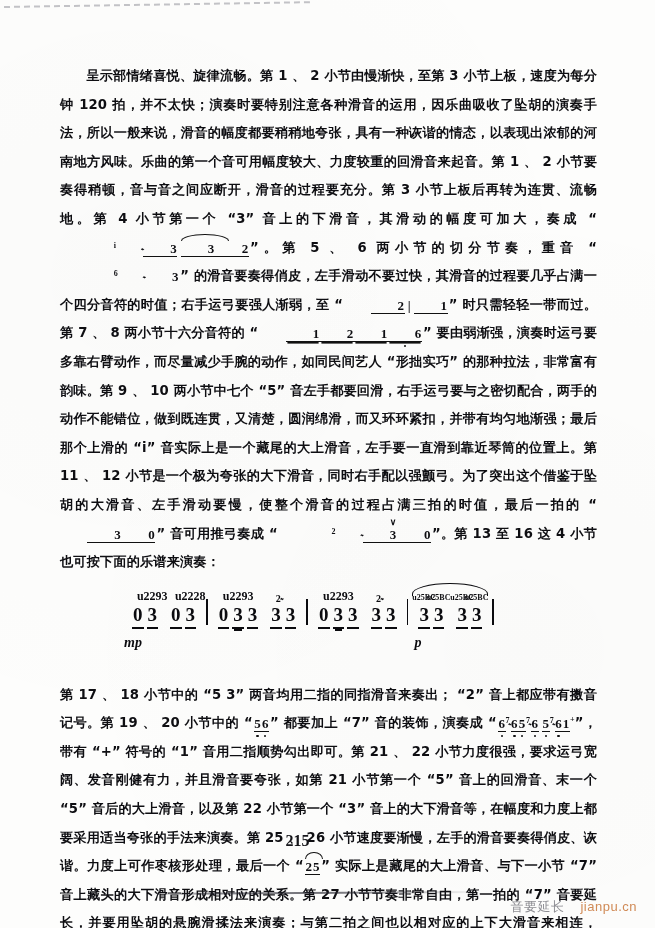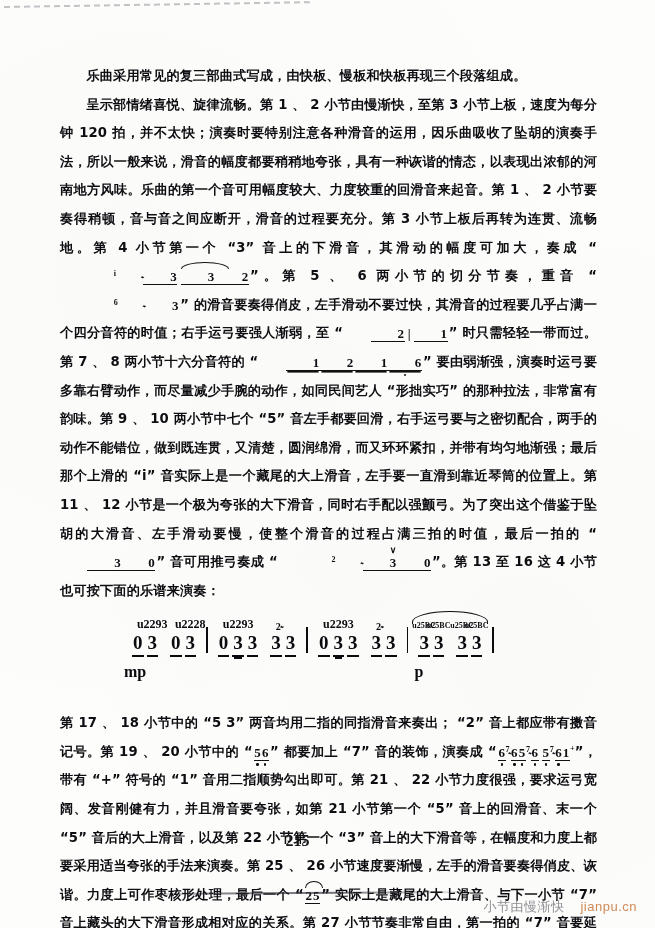--- a/index.html
+++ b/index.html
@@ -205,22 +205,23 @@
     top: -11px;
     font-size: 10px;
     font-weight: 700;
     line-height: 10px;
     white-space: nowrap;
   }
   .dyn {
     position: absolute;
     top: 30px;
     font-family: "Liberation Serif", serif;
-    font-weight: 700;
-    font-size: 16px;
+    font-style: italic;
+    font-weight: 700;
+    font-size: 14px;
     color: #0b0b0f;
   }
   .phrase-slur {
     position: absolute;
     top: -22px;
     left: 4px;
     right: 4px;
     height: 12px;
     border-top: 1.8px solid #0b0b0f;
     border-left: 1.8px solid #0b0b0f;
@@ -262,23 +263,20 @@
 </style>
 </head>
 <body>
 
 <div class="page">
 
   <div class="top-artifact"></div>
 
   <div class="content">
 
-    <p class="para indent">
-      <span>乐曲采用常见的复三部曲式写成，由快板、慢板和快板再现三个段落组成。</span>
-    </p>
 
     <p class="para indent">
       <span>呈示部情绪喜悦、旋律流畅。第 1 、 2 小节由慢渐快，至第 3 小节上板，速度为每分钟 120 拍，并不太快；演奏时要特别注意各种滑音的运用，因乐曲吸收了坠胡的演奏手法，所以一般来说，滑音的幅度都要稍稍地夸张，具有一种诙谐的情态，以表现出浓郁的河南地方风味。乐曲的第一个音可用幅度较大、力度较重的回滑音来起音。第 1 、 2 小节要奏得稍顿，音与音之间应断开，滑音的过程要充分。第 3 小节上板后再转为连贯、流畅地。第 4 小节第一个 “3” 音上的下滑音，其滑动的幅度可加大，奏成 “</span><span class="jp"><span class="grace">i</span><span class="hook">𝆝</span><span class="n b1">3</span>&nbsp;<span class="n b1" style="position:relative;">3<span class="slur" style="left:0;right:-14px;"></span></span><span class="n b1">2</span></span><span>”。第 5 、 6 两小节的切分节奏，重音 “</span><span class="jp"><span class="grace">6</span><span class="hook">𝆝</span><span class="n">3</span></span><span>” 的滑音要奏得俏皮，左手滑动不要过快，其滑音的过程要几乎占满一个四分音符的时值；右手运弓要强人渐弱，至 “</span><span class="jp"><span class="n b1">2</span><span style="padding:0 3px;">|</span><span class="n b1">1</span></span><span>” 时只需轻轻一带而过。第 7 、 8 两小节十六分音符的 “</span><span class="jp"><span class="n b2">1</span><span class="n b2">2</span><span class="n b2">1</span><span class="n b2 dlow">6</span></span><span>” 要由弱渐强，演奏时运弓要多靠右臂动作，而尽量减少手腕的动作，如同民间艺人 “形拙实巧” 的那种拉法，非常富有韵味。第 9 、 10 两小节中七个 “5” 音左手都要回滑，右手运弓要与之密切配合，两手的动作不能错位，做到既连贯，又清楚，圆润绵滑，而又环环紧扣，并带有均匀地渐强；最后那个上滑的 “i” 音实际上是一个藏尾的大上滑音，左手要一直滑到靠近琴筒的位置上。第 11 、 12 小节是一个极为夸张的大下滑音，同时右手配以强颤弓。为了突出这个借鉴于坠胡的大滑音、左手滑动要慢，使整个滑音的过程占满三拍的时值，最后一拍的 “</span><span class="jp"><span class="n b1">3</span><span class="n b1">0</span></span><span>” 音可用推弓奏成 “</span><span class="jp"><span class="grace">2</span><span class="hook">𝆝</span><span class="n b1" style="position:relative;">3<span class="supmark">∨</span></span><span class="n b1">0</span></span><span>”。第 13 至 16 这 4 小节也可按下面的乐谱来演奏：</span>
     </p>
 
     <div class="score">
       <div class="score-inner">
 
         <div class="measure">
           <div class="grp">
@@ -344,16 +342,16 @@
       <span>第 17 、 18 小节中的 “5 3” 两音均用二指的同指滑音来奏出； “2” 音上都应带有擞音记号。第 19 、 20 小节中的 “</span><span class="jp"><span class="n b1 dlow">5</span><span class="n b1 dlow">6</span></span><span>” 都要加上 “7” 音的装饰，演奏成 “</span><span class="jp"><span class="n b1 dlow">6</span><span class="grace">7</span><span class="hook">𝆝</span><span class="n b1 dlow">6</span><span class="n b1 dlow">5</span><span class="grace">7</span><span class="hook">𝆝</span><span class="n b1 dlow">6</span>&nbsp;<span class="n b1 dlow">5</span><span class="grace">7</span><span class="hook">𝆝</span><span class="n b1 dlow">6</span><span class="n b1">1</span><span class="grace" style="vertical-align:6px;">+</span></span><span>”，带有 “+” 符号的 “1” 音用二指顺势勾出即可。第 21 、 22 小节力度很强，要求运弓宽阔、发音刚健有力，并且滑音要夸张，如第 21 小节第一个 “5” 音上的回滑音、末一个 “5” 音后的大上滑音，以及第 22 小节第一个 “3” 音上的大下滑音等，在幅度和力度上都要采用适当夸张的手法来演奏。第 25 、 26 小节速度要渐慢，左手的滑音要奏得俏皮、诙谐。力度上可作枣核形处理，最后一个 “</span><span class="jp"><span class="n b1" style="position:relative;">2<span class="slur" style="left:0;right:-10px;"></span></span><span class="n b1">5</span></span><span>” 实际上是藏尾的大上滑音、与下一小节 “7” 音上藏头的大下滑音形成相对应的关系。第 27 小节节奏非常自由，第一拍的 “7” 音要延长，并要用坠胡的悬腕滑揉法来演奏；与第二拍之间也以相对应的上下大滑音来相连， “6” 音</span>
     </p>
 
   </div>
 
   <div class="page-number">215</div>
 
   <div class="bottom-artifact"></div>
 
   <div class="watermark">
-    <span class="wm-cn">小节由慢渐快</span><span class="wm-url">jianpu.cn</span>
+    <span class="wm-cn">音要延长</span><span class="wm-url">jianpu.cn</span>
   </div>
 
 </div>
 
 </body></html>

